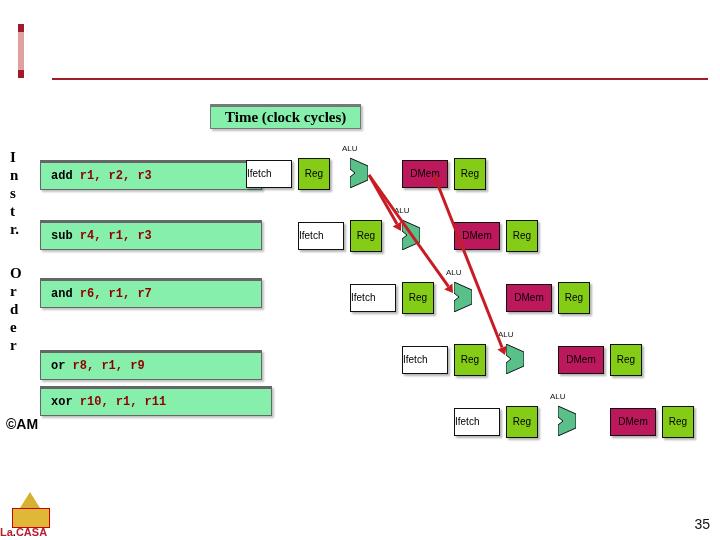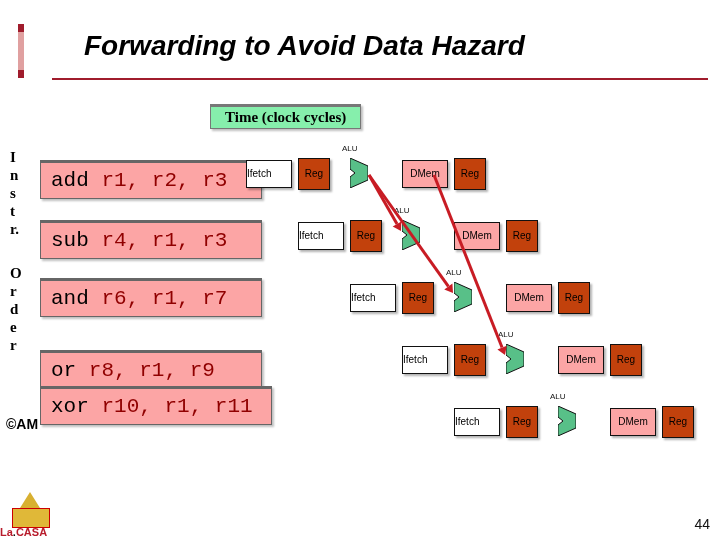--- a/index.html
+++ b/index.html
@@ -4,49 +4,48 @@
 <style>
   html,body{margin:0;padding:0;width:720px;height:540px;background:#fff;font-family:Arial,Helvetica,sans-serif;overflow:hidden}
   .title-wrap{position:relative;height:80px}
   .title-accent{position:absolute;left:18px;top:24px;width:6px;height:38px;background:#e0a0a0;border-top:8px solid #a01c2c;border-bottom:8px solid #a01c2c;box-sizing:content-box}
   .title{position:absolute;left:84px;top:30px;font-size:28px;font-weight:bold;font-style:italic;color:#000}
   .title-rule{position:absolute;left:52px;right:12px;top:78px;height:2px;background:#a01c2c}
   .tcc{position:absolute;left:210px;top:104px;border:1px solid #777;border-top:3px solid #777;padding:2px 14px;font-family:"Comic Sans MS",cursive;font-weight:bold;font-size:15px;background:#86efac;box-shadow:2px 2px 2px rgba(0,0,0,.25)}
   .vt{position:absolute;left:10px;font-family:"Comic Sans MS",cursive;font-weight:bold;font-size:15px;line-height:18px}
   .vt1{top:148px}
   .vt2{top:264px}
-  .instr{position:absolute;left:40px;font-family:"Courier New",monospace;font-weight:normal;font-size:21px;border:1px solid #666;border-top:3px solid #666;background:#fca5a5;padding:6px 10px;box-shadow:2px 2px 2px rgba(0,0,0,.25);white-space:nowrap}
+  .instr{position:absolute;left:40px;font-family:"Courier New",monospace;font-weight:bold;font-size:12px;border:1px solid #666;border-top:3px solid #666;background:#86efac;padding:6px 10px;box-shadow:2px 2px 2px rgba(0,0,0,.25);white-space:nowrap}
   .i0{top:160px;width:200px}
   .i1{top:220px;width:200px}
   .i2{top:278px;width:200px}
   .i3{top:350px;width:200px}
   .i4{top:386px;width:210px}
   .instr .regn{color:#900000}
   .stage{position:absolute}
   .box{width:44px;height:26px;background:#fff;border:1px solid #111;box-shadow:2px 2px 2px rgba(0,0,0,.3);position:absolute;top:0;left:0;font:10px/26px Arial;}
-  .reg{width:30px;height:30px;background:#c2410c;border:1px solid #111;box-shadow:2px 2px 2px rgba(0,0,0,.3);position:absolute;top:-2px;left:0;font:10px/30px Arial;text-align:center}
-  .dm{width:44px;height:26px;background:#fca5a5;border:1px solid #111;box-shadow:2px 2px 2px rgba(0,0,0,.3);position:absolute;top:0;left:0;font:10px/26px Arial;text-align:center}
+  .reg{width:30px;height:30px;background:#84cc16;border:1px solid #111;box-shadow:2px 2px 2px rgba(0,0,0,.3);position:absolute;top:-2px;left:0;font:10px/30px Arial;text-align:center}
+  .dm{width:44px;height:26px;background:#be185d;border:1px solid #111;box-shadow:2px 2px 2px rgba(0,0,0,.3);position:absolute;top:0;left:0;font:10px/26px Arial;text-align:center}
   .alu{position:absolute;width:18px;height:28px;top:-2px;left:0}
   .alu svg{position:absolute;left:0;top:0}
   .alu-label{position:absolute;left:-8px;top:-14px;font:8px Arial;color:#111}
   .copyright{position:absolute;left:6px;top:416px;font:bold 14px Arial}
   .logo{position:absolute;left:2px;bottom:8px;width:50px;height:40px}
   .logo .tri{width:0;height:0;border-left:10px solid transparent;border-right:10px solid transparent;border-bottom:16px solid #d8b030;position:absolute;left:18px;top:0}
   .logo .sq{position:absolute;left:10px;top:16px;width:36px;height:18px;background:#e0b838;border:1px solid #c00}
   .lacasa{position:absolute;left:0;bottom:2px;font:bold 11px Arial;color:#b81c2c}
   .lacasa span{color:#111}
   .pagenum{position:absolute;right:10px;bottom:8px;font:14px Arial;color:#111}
   svg.fwd{position:absolute;left:0;top:0;pointer-events:none}
 </style>
 </head>
 <body>
 
 <div class="title-wrap">
   <div class="title-accent"></div>
-  <div class="title">Forwarding to Avoid Data Hazard</div>
   <div class="title-rule"></div>
 </div>
 
 <div class="tcc">Time (clock cycles)</div>
 
 <div class="vt vt1" id="vl1">I<br>n<br>s<br>t<br>r.</div>
 <div class="vt vt2" id="vl2">O<br>r<br>d<br>e<br>r</div>
 
 <div class="instr i0"><span>add</span> <span class="regn">r1, r2, r3</span></div>
 <div class="instr i1"><span>sub</span> <span class="regn">r4, r1, r3</span></div>
@@ -170,13 +169,13 @@
       <polygon points="505,355 497.4133100515916,349.3926712574775 506.71579091476264,345.7233593614489" fill="#c81c24"></polygon>
     </g>
   </svg>
 
 <div class="copyright">©AM</div>
 <div class="logo">
   <div class="tri"></div>
     <div class="sq"></div>
 </div>
 <div class="lacasa">La<span>.</span>CASA</div>
-<div class="pagenum">44</div>
+<div class="pagenum">35</div>
 
 </body></html>

